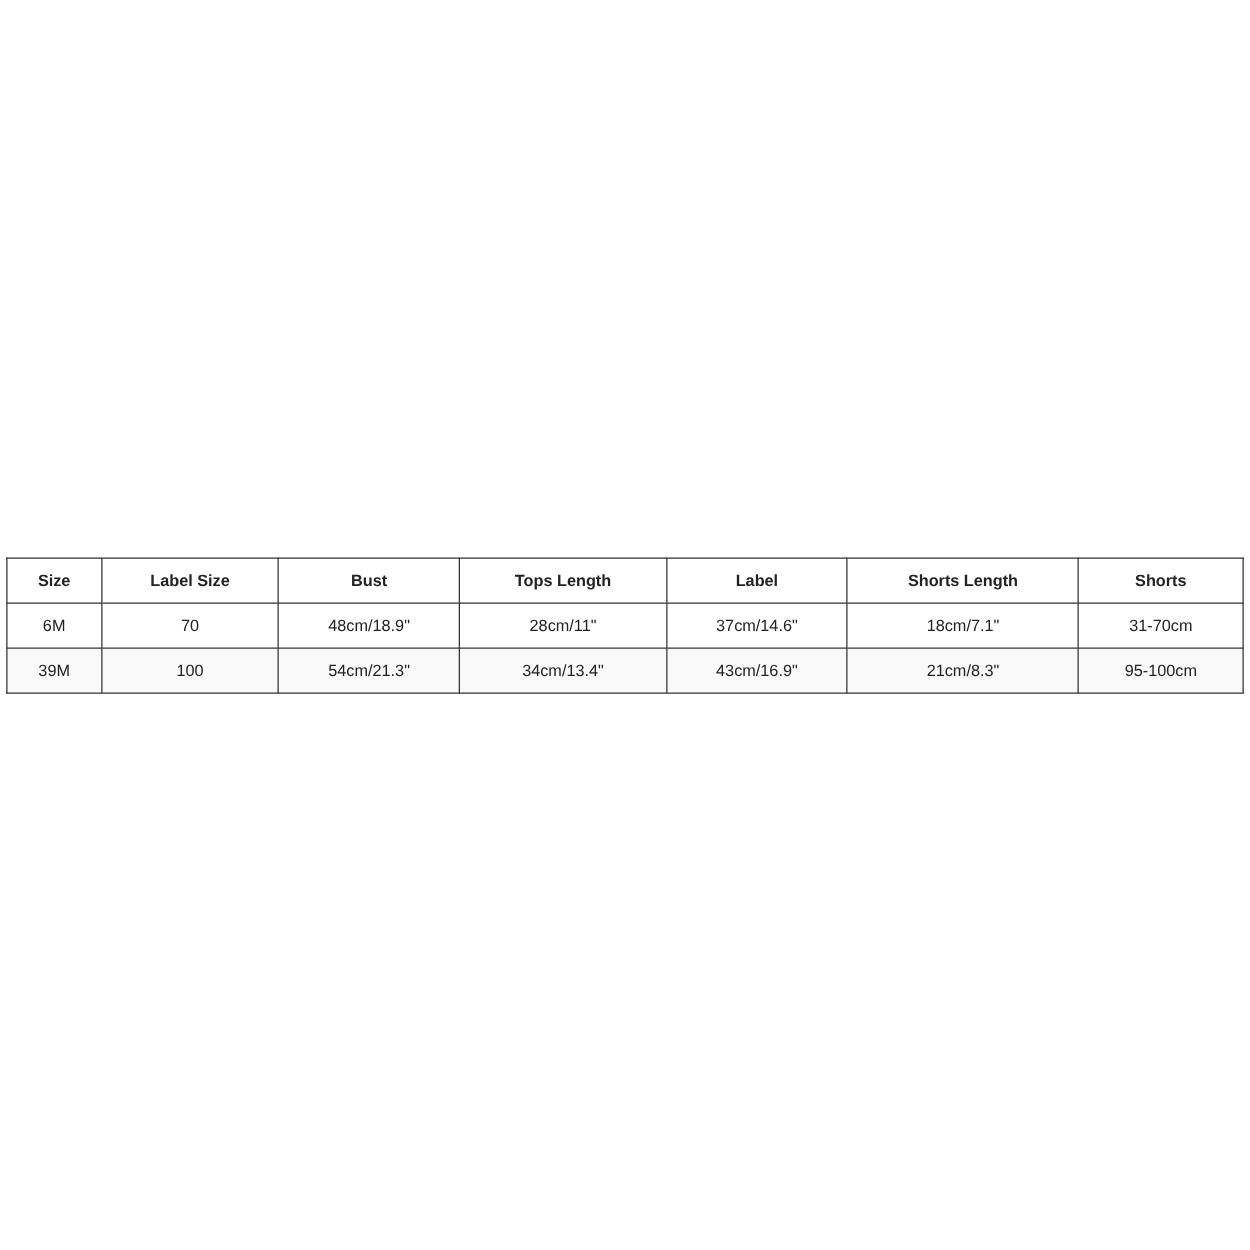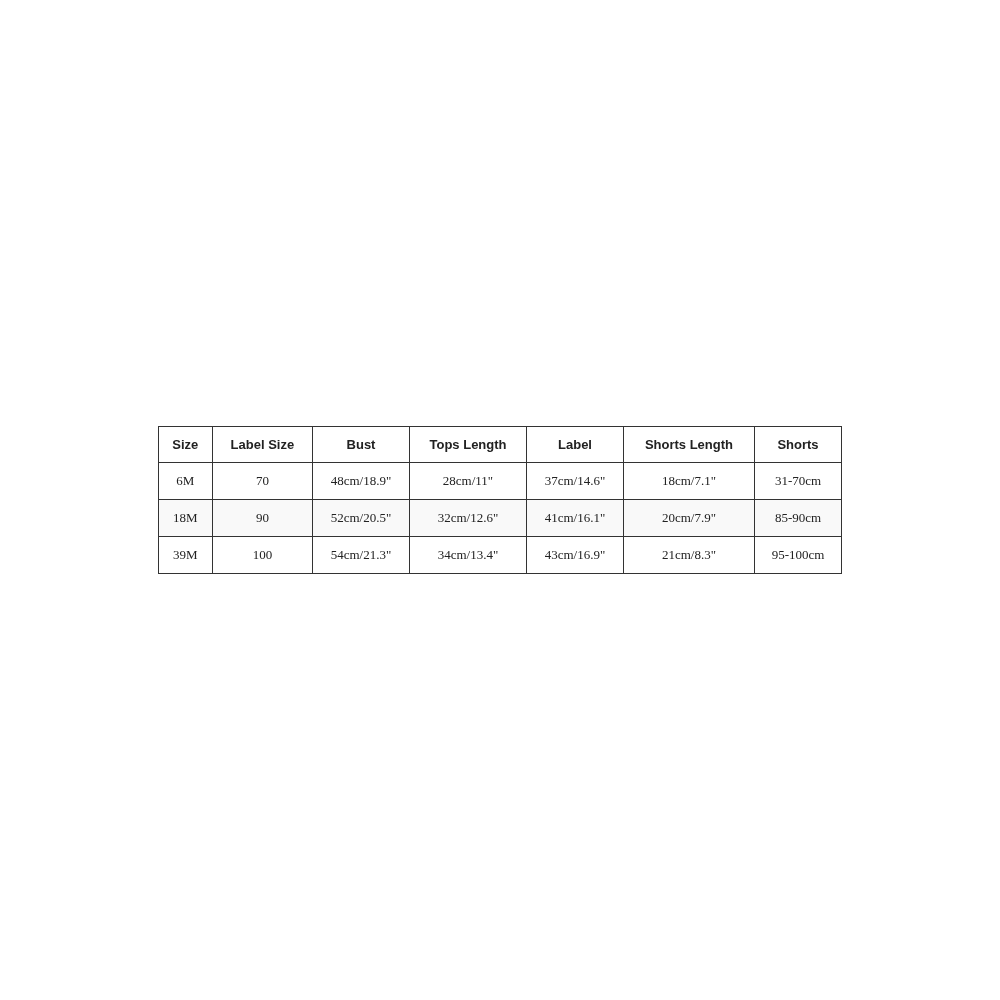--- a/index.html
+++ b/index.html
@@ -12,21 +12,21 @@
       width: 1000px;
       height: 1000px;
       background-color: #ffffff;
       display: flex;
       align-items: center;
       justify-content: center;
       font-family: Arial, sans-serif;
     }
 
     .table-container {
-      width: 684px;
+      width: 990px;
     }
 
     table {
       width: 100%;
       border-collapse: collapse;
       border: 1px solid #333;
     }
 
     th, td {
       border: 1px solid #333;
@@ -36,21 +36,20 @@
       color: #222;
     }
 
     th {
       font-weight: bold;
       background-color: #ffffff;
     }
 
     td {
       font-weight: normal;
-      font-family: Liberation Serif, serif;
     }
 
     tr:nth-child(odd) td {
       background-color: #ffffff;
     }
 
     tr:nth-child(even) td {
       background-color: #f9f9f9;
     }
   </style>
@@ -74,29 +73,20 @@
     <tr>
           <td>6M</td>
           <td>70</td>
           <td>48cm/18.9"</td>
           <td>28cm/11"</td>
           <td>37cm/14.6"</td>
           <td>18cm/7.1"</td>
           <td>31-70cm</td>
         </tr>
         <tr>
-          <td>18M</td>
-          <td>90</td>
-          <td>52cm/20.5"</td>
-          <td>32cm/12.6"</td>
-          <td>41cm/16.1"</td>
-          <td>20cm/7.9"</td>
-          <td>85-90cm</td>
-        </tr>
-        <tr>
           <td>39M</td>
           <td>100</td>
           <td>54cm/21.3"</td>
           <td>34cm/13.4"</td>
           <td>43cm/16.9"</td>
           <td>21cm/8.3"</td>
           <td>95-100cm</td>
         </tr>
       </tbody>
   </table>

